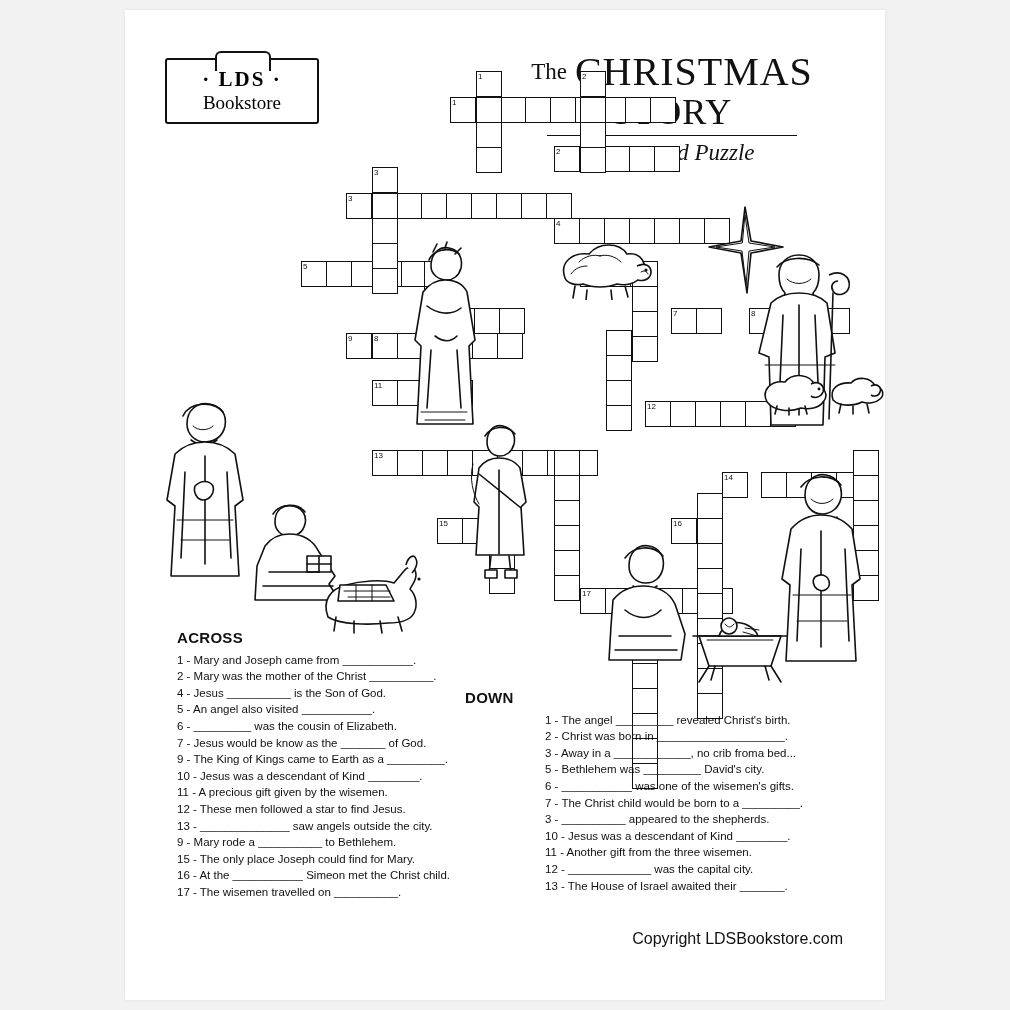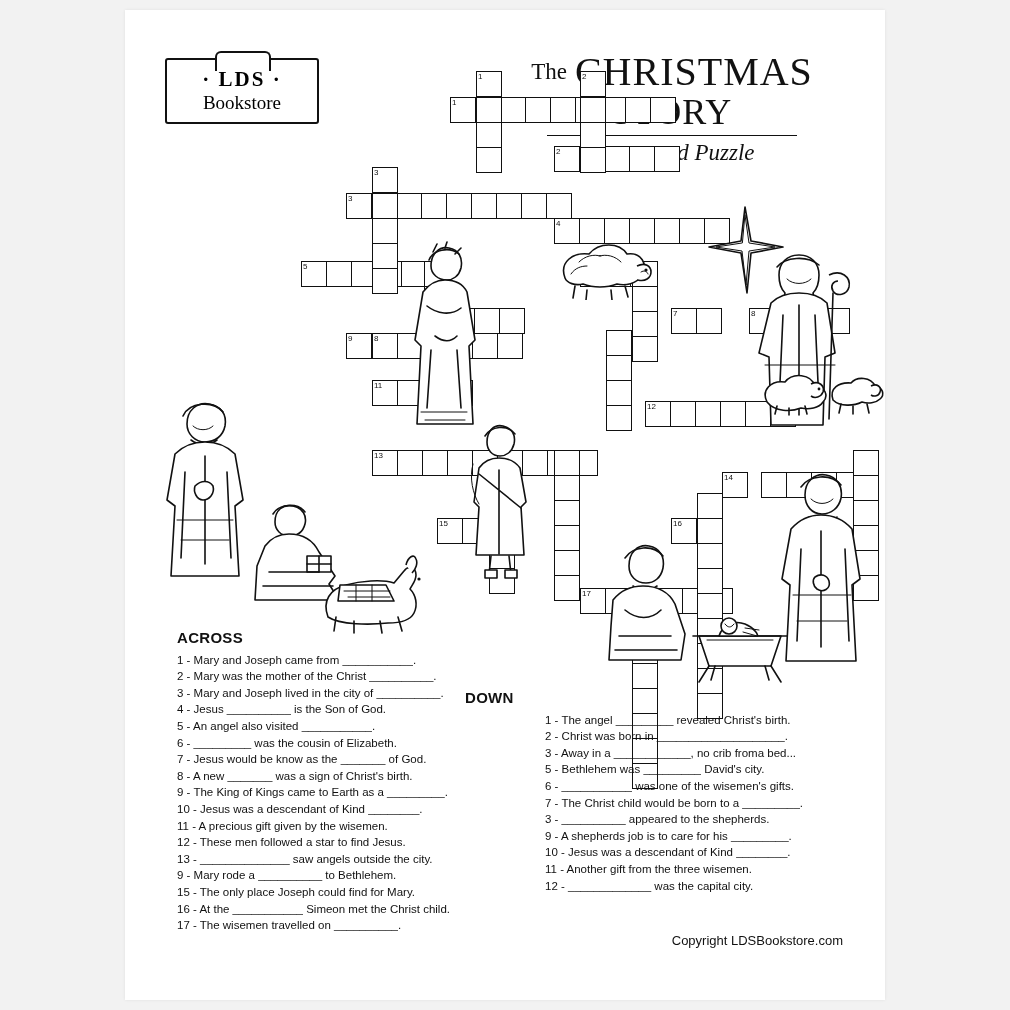--- a/index.html
+++ b/index.html
@@ -26,21 +26,21 @@
   .cell{position:absolute;width:26px;height:26px;border:1px solid #111;box-sizing:border-box;background:#fff;}
   .cell .num{position:absolute;left:1px;top:0px;font-size:8px;line-height:9px;font-family:"Liberation Sans",sans-serif;color:#111;}
 
   
   .clues{position:absolute;font-size:11.5px;line-height:16.6px;color:#111;font-family:"Liberation Sans",sans-serif;}
   .clues h3{margin:0 0 5px 0;font-size:15px;font-weight:bold;letter-spacing:.3px;}
   .clues .row{white-space:nowrap;}
   #across{left:52px;top:620px;width:330px;}
   #down{left:420px;top:680px;width:340px;}
   #down h3{margin-left:-80px;}
-  .copy{position:absolute;right:42px;bottom:52px;font-size:13px;color:#111;}
+  .copy{position:absolute;right:42px;bottom:52px;font-size:16px;color:#111;}
 
   
   .art{position:absolute;}
   svg{display:block;}
   .ln{fill:none;stroke:#111;stroke-width:1.6;stroke-linecap:round;stroke-linejoin:round;}
   .lnf{fill:#fff;stroke:#111;stroke-width:1.6;stroke-linejoin:round;}
   .thin{fill:none;stroke:#111;stroke-width:1;stroke-linecap:round;}
 </style>
 </head>
 <body>
@@ -417,26 +417,24 @@
       <path class="thin" d="M18 130 l58 0 M22 156 l50 0"></path>
       <path class="lnf" d="M40 112 c6-4 12-2 14 4 2 8-6 12-12 8 -4-3-5-9-2-12z"></path>
     </svg>
   </div>
 
   <div class="clues" id="across">
     <h3>ACROSS</h3>
     <div>
           <div class="row">1 - Mary and Joseph came from ___________.</div>
           <div class="row">2 - Mary was the mother of the Christ __________.</div>
-          <div class="row">3 - Mary and Joseph lived in the city of __________.</div>
           <div class="row">4 - Jesus __________ is the Son of God.</div>
           <div class="row">5 - An angel also visited ___________.</div>
           <div class="row">6 - _________ was the cousin of Elizabeth.</div>
           <div class="row">7 - Jesus would be know as the _______ of God.</div>
-          <div class="row">8 - A new _______ was a sign of Christ's birth.</div>
           <div class="row">9 - The King of Kings came to Earth as a _________.</div>
           <div class="row">10 - Jesus was a descendant of Kind ________.</div>
           <div class="row">11 - A precious gift given by the wisemen.</div>
           <div class="row">12 - These men followed a star to find Jesus.</div>
           <div class="row">13 - ______________ saw angels outside the city.</div>
           <div class="row">9 - Mary rode a __________ to Bethlehem.</div>
           <div class="row">15 - The only place Joseph could find for Mary.</div>
           <div class="row">16 - At the ___________ Simeon met the Christ child.</div>
           <div class="row">17 - The wisemen travelled on __________.</div>
         </div>
@@ -445,22 +443,22 @@
   <div class="clues" id="down">
     <h3>DOWN</h3>
     <div>
           <div class="row">1 - The angel _________ revealed Christ's birth.</div>
           <div class="row">2 - Christ was born in ____________________.</div>
           <div class="row">3 - Away in a ____________, no crib froma bed...</div>
           <div class="row">5 - Bethlehem was _________ David's city.</div>
           <div class="row">6 - ___________ was one of the wisemen's gifts.</div>
           <div class="row">7 - The Christ child would be born to a _________.</div>
           <div class="row">3 - __________ appeared to the shepherds.</div>
-          <div class="row">9 - A shepherds job is to care for his _________.</div>
           <div class="row">10 - Jesus was a descendant of Kind ________.</div>
           <div class="row">11 - Another gift from the three wisemen.</div>
           <div class="row">12 - _____________ was the capital city.</div>
+          <div class="row">13 - The House of Israel awaited their _______.</div>
         </div>
   </div>
 
   <div class="copy">Copyright LDSBookstore.com</div>
  </div>
 </div>
 
 </body></html>

